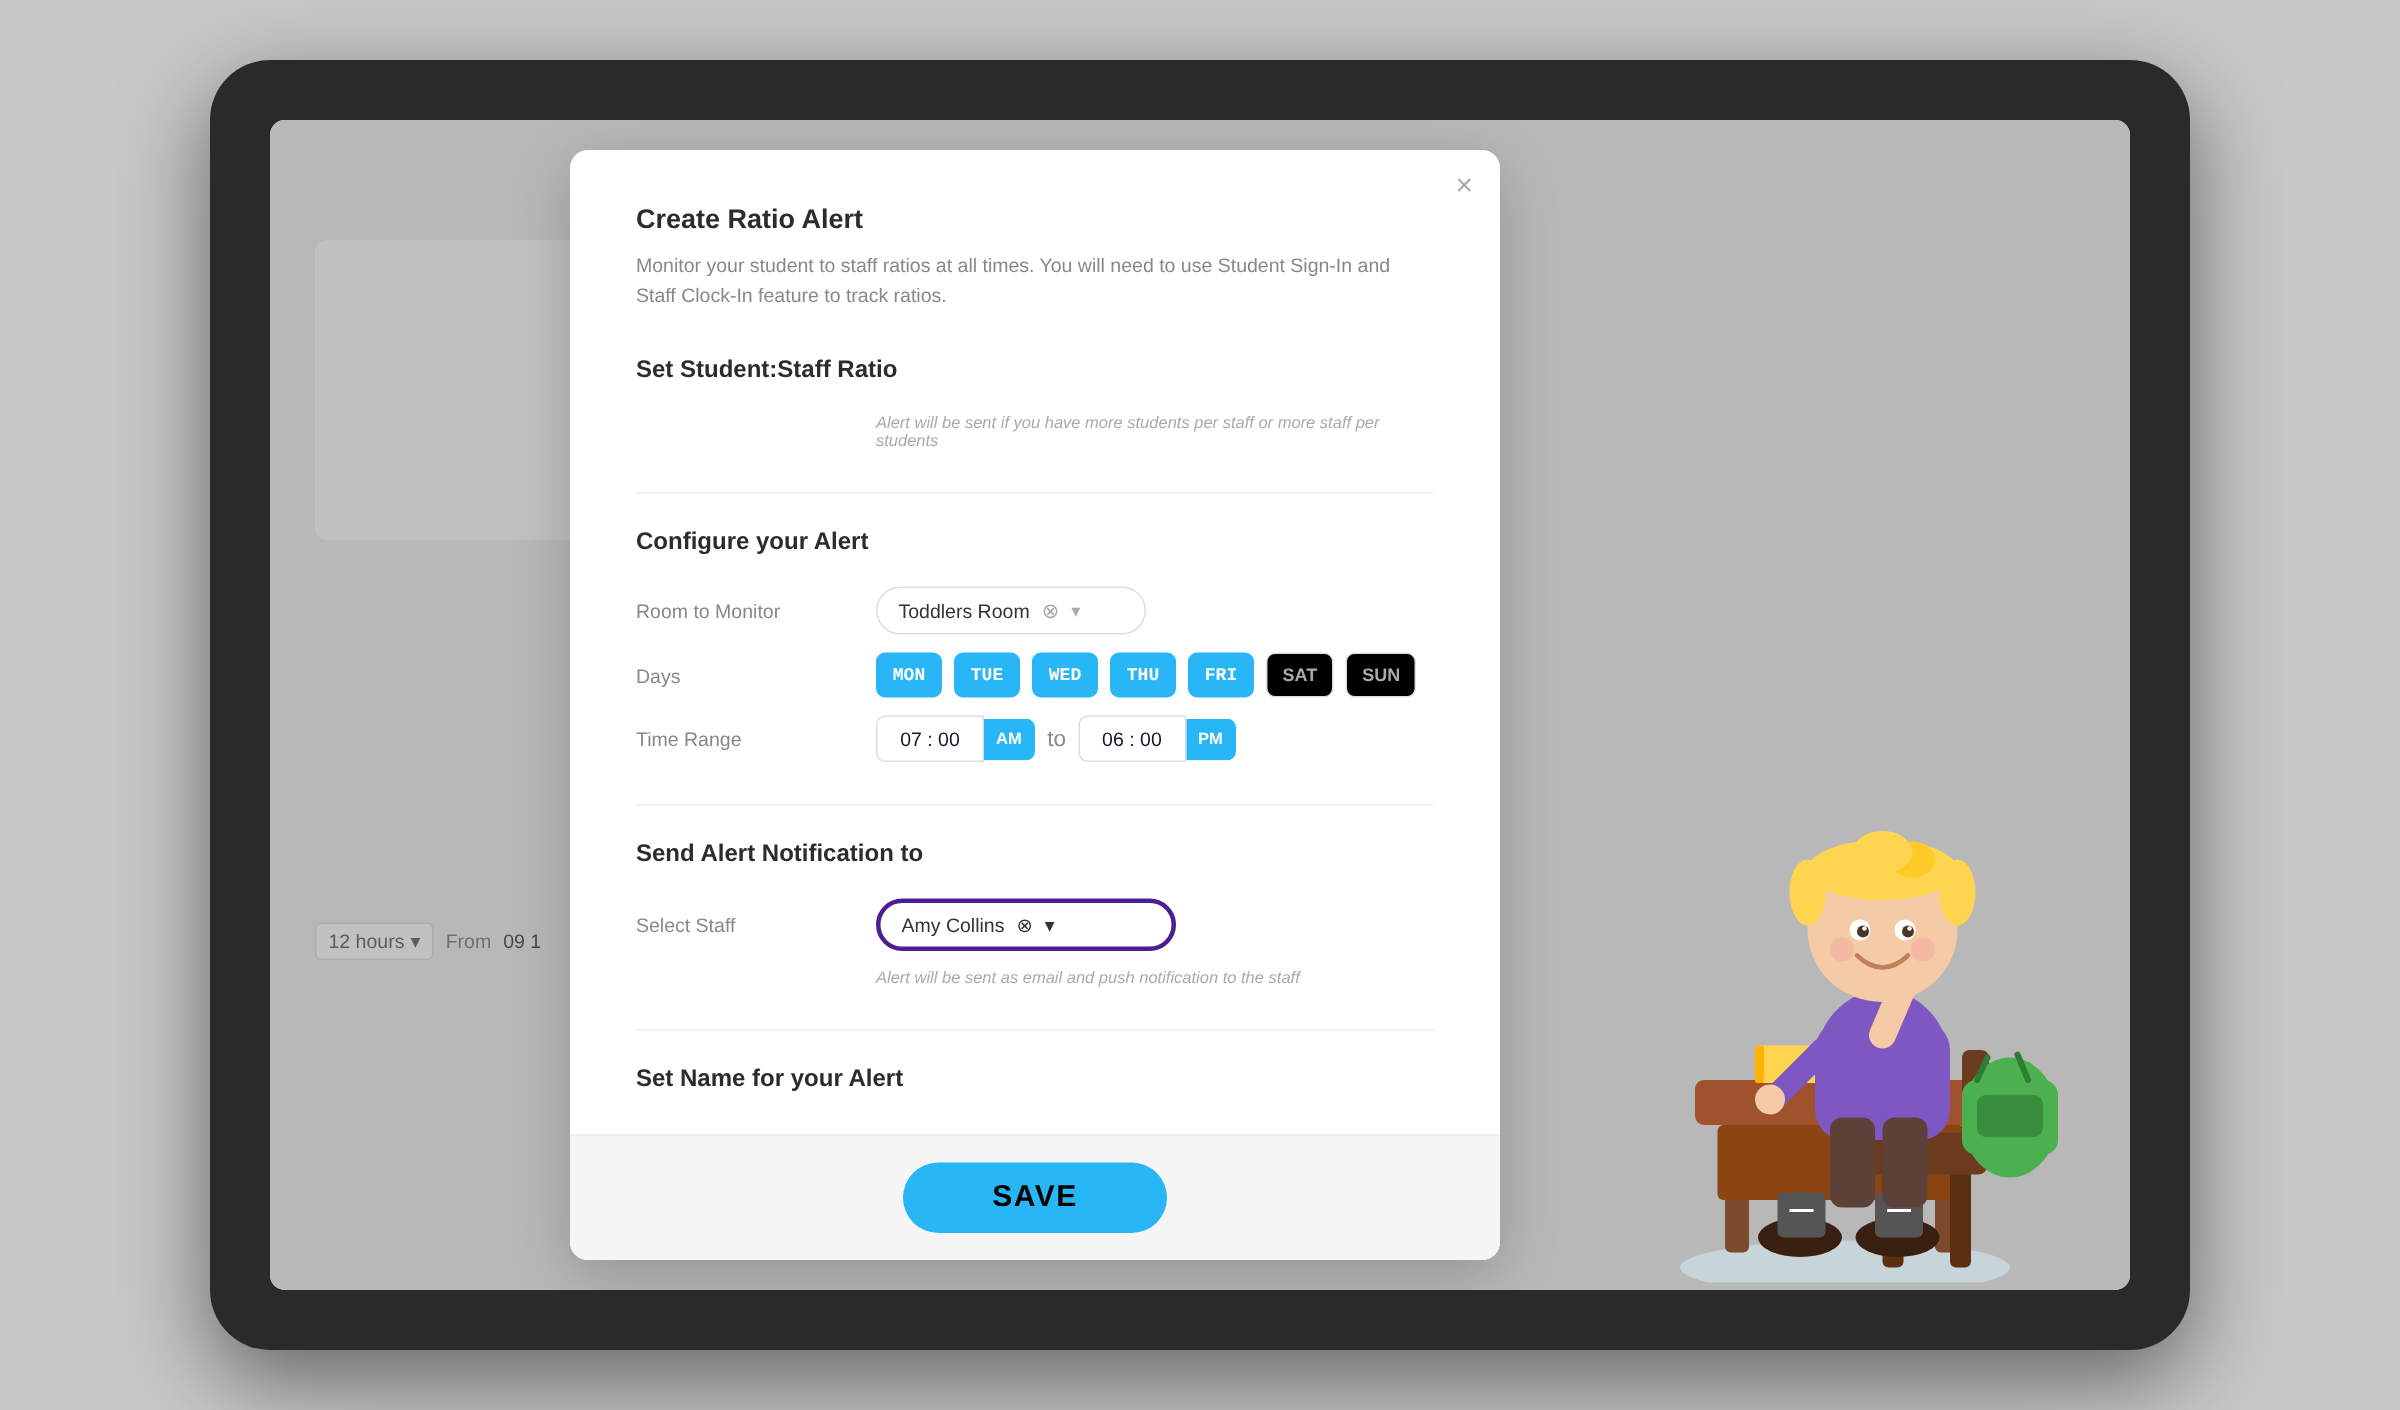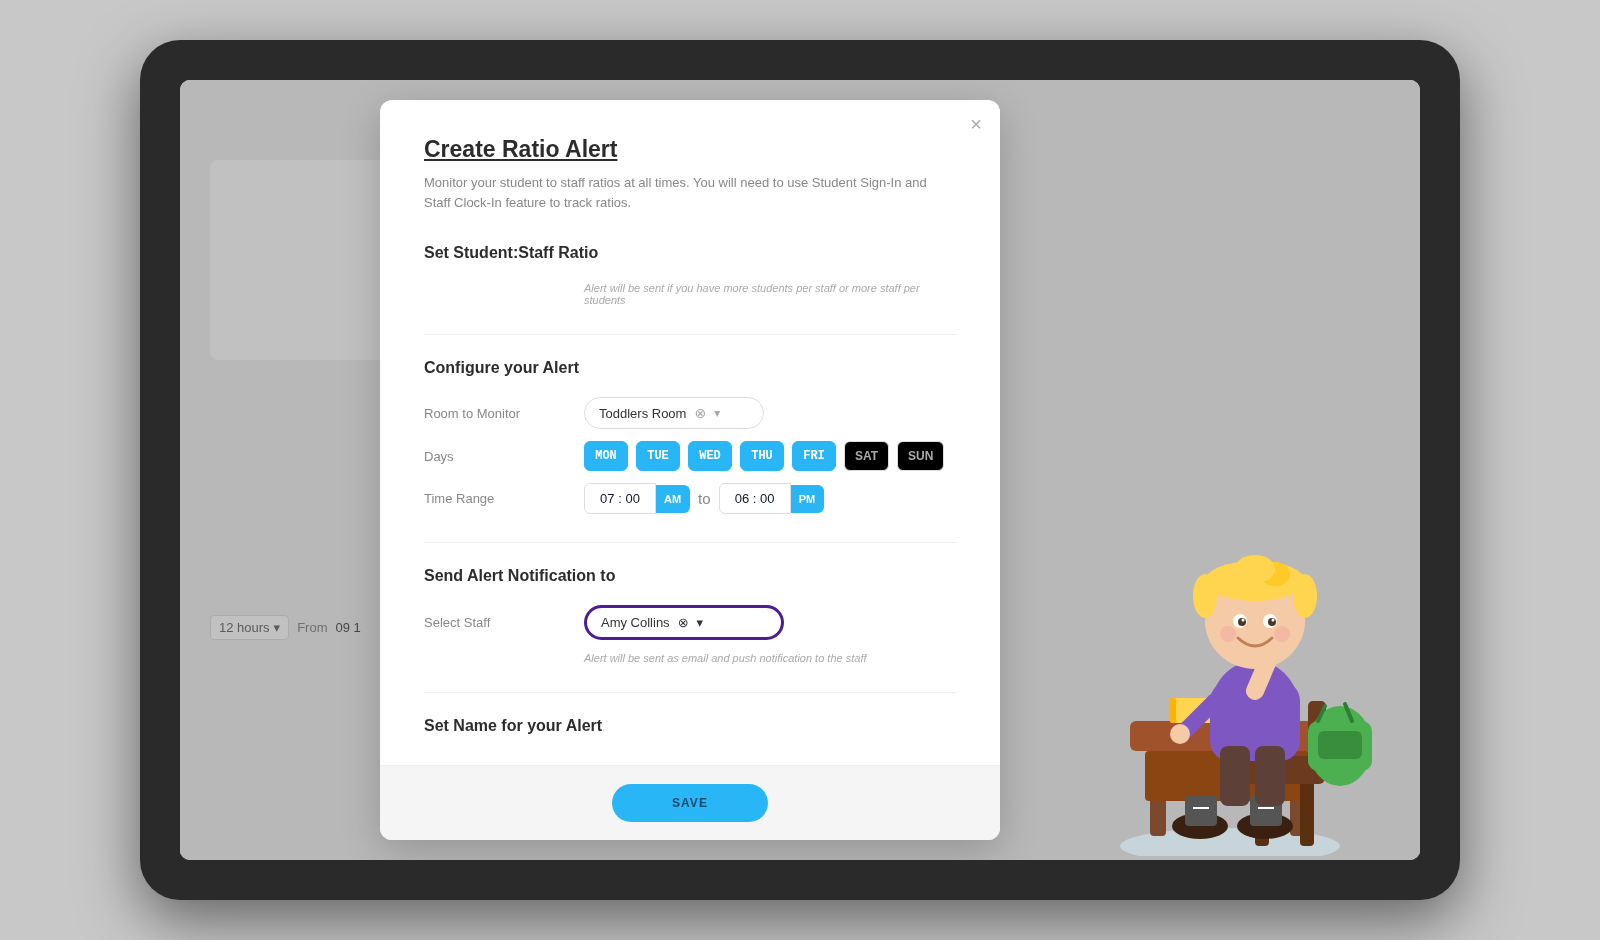--- a/index.html
+++ b/index.html
@@ -112,25 +112,24 @@
 
     .modal-footer {
       background: #f5f5f5;
       padding: 18px 44px;
       display: flex;
       justify-content: center;
       border-top: 1px solid #eee;
     }
 
     .modal-title {
-      font-size: 23px;
+      font-size: 18px;
       font-weight: 700;
       color: #2c2c2c;
       margin-bottom: 10px;
-      text-decoration: underline;
     }
 
     .modal-subtitle {
       font-size: 13px;
       color: #888;
       line-height: 1.5;
       margin-bottom: 32px;
     }
 
     .close-btn {
@@ -313,25 +312,25 @@
       font-size: 13px;
       color: #333;
       cursor: pointer;
       gap: 8px;
       background: #fff;
       min-width: 200px;
     }
 
     .save-btn {
       background: #29b6f6;
-      color: #0c4a6e;
+      color: #000000;
       border: none;
       border-radius: 24px;
       padding: 12px 60px;
-      font-size: 12px;
+      font-size: 20px;
       font-weight: 700;
       letter-spacing: 1px;
       cursor: pointer;
       text-transform: uppercase;
     }
 
     
     .kid-illustration {
       position: absolute;
       right: 30px;

